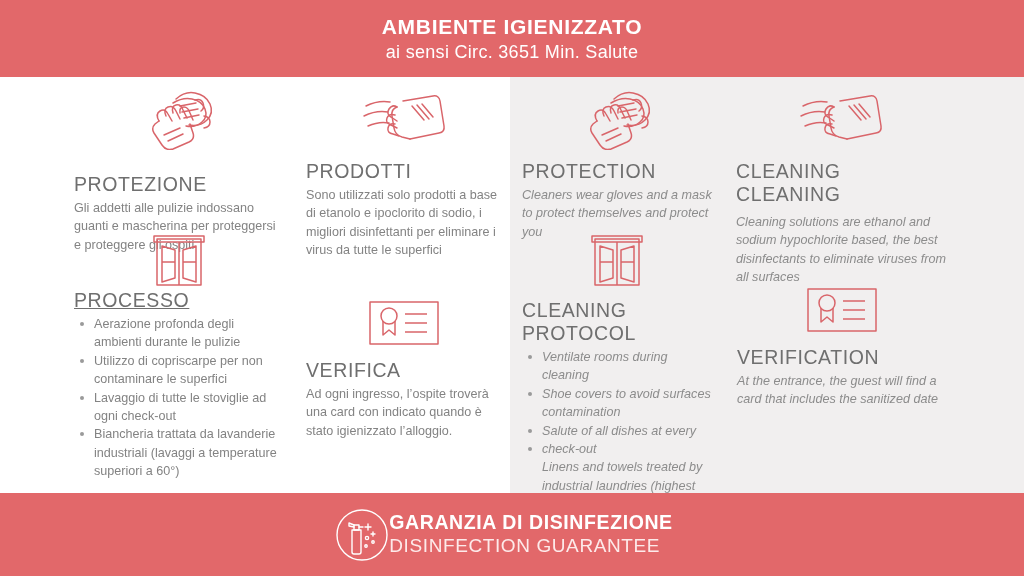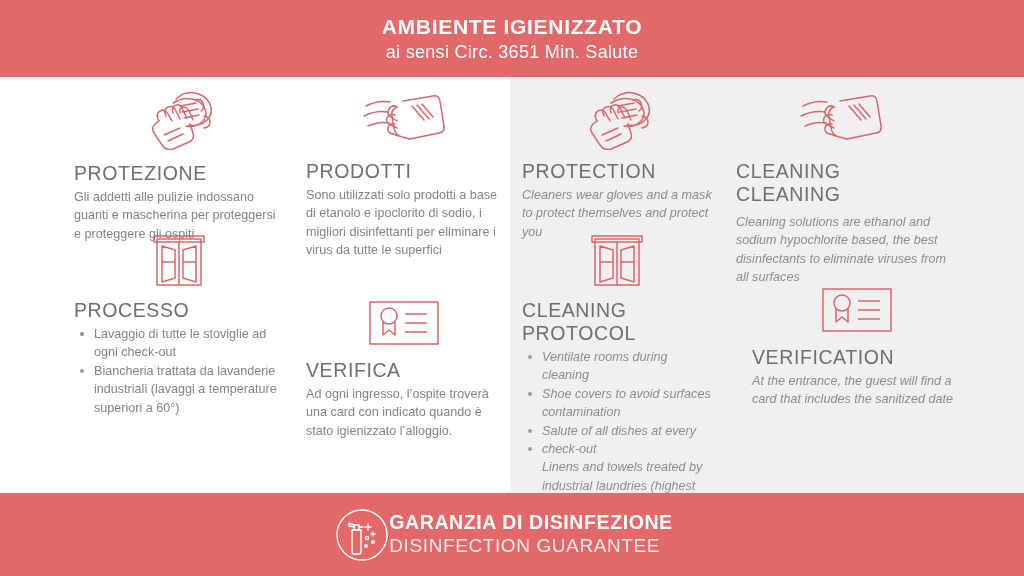--- a/index.html
+++ b/index.html
@@ -194,38 +194,39 @@
             <path d="M62 28 q6 1 6 6 q0 5 -6 6"></path>
             <path d="M38 18 l16 -3 M40 24 l16 -3 M42 30 l15 -3"></path>
             <path d="M17 33 q-4 -7 1 -10 q5 -3 8 3 l4 7"></path>
             <path d="M24 28 q-3 -7 2 -9 q5 -2 8 4 l4 8"></path>
             <path d="M31 25 q-2 -7 3 -8 q5 -1 7 5 l4 8"></path>
             <path d="M38 25 q-1 -6 4 -6 q4 0 6 6 l3 7"></path>
             <path d="M17 33 l-4 3 q-4 4 -1 9 l8 12 q4 6 11 4 l16 -7 q6 -3 4 -9 l-3 -9"></path>
             <path d="M22 47 l16 -7 M26 53 l15 -7"></path>
           </svg>
         </div>
-        <div class="heading" style="margin-top:12px;">PROTEZIONE</div>
+        <div class="heading" style="margin-top:23px;">PROTEZIONE</div>
         <p class="body-text">Gli addetti alle pulizie indossano guanti e mascherina per proteggersi e proteggere gli ospiti</p>
       </div>
 
       <div class="block" style="left:0; top:154px; width:210px;">
         <div class="icon-wrap" style="height:58px;">
           <svg width="52" height="54" viewBox="0 0 52 54" fill="none" stroke="#d9656a" stroke-width="1.5" stroke-linejoin="round">
             <rect x="4" y="4" width="44" height="46"></rect>
             <rect x="1" y="1" width="50" height="6"></rect>
             <path d="M26 7 v43"></path>
             <path d="M9 11 l13 4 v28 l-13 4 z"></path>
             <path d="M43 11 l-13 4 v28 l13 4 z"></path>
             <path d="M9 27 l13 0 M43 27 l-13 0"></path>
           </svg>
         </div>
-        <div class="heading" style="margin-top:10px;">PROCESSO</div>
+        <div class="heading" style="margin-top:0;text-decoration:underline;">PROCESSO</div>
         <ul class="bullets">
-            <li><span class="dot"></span></li>
+            <li><span class="dot"></span><span>Aerazione profonda degli ambienti durante le pulizie</span></li>
+            <li><span class="dot"></span><span>Utilizzo di copriscarpe per non contaminare le superfici</span></li>
             <li><span class="dot"></span><span>Lavaggio di tutte le stoviglie ad ogni check-out</span></li>
             <li><span class="dot"></span><span>Biancheria trattata da lavanderie industriali (lavaggi a temperature superiori a 60°)</span></li>
           </ul>
       </div>
 
     </div>
 
     <div class="col col-it-2">
 
       <div class="block" style="left:0; top:11px; width:196px;">
@@ -319,21 +320,21 @@
             <path d="M35 15 q-5 -3 -8 2 q-3 5 2 8 l6 4"></path>
             <path d="M33 23 q-6 -2 -8 3 q-2 5 4 7 l6 3"></path>
             <path d="M33 32 q-6 -1 -7 4 q-1 5 5 6 l6 2"></path>
             <path d="M50 14 l12 14 M55 13 l12 14 M60 12 l11 13"></path>
           </svg>
         </div>
         <div class="heading" style="margin-top:10px;">CLEANING CLEANING</div>
         <p class="body-text en" style="margin-top:7px;">Cleaning solutions are ethanol and sodium hypochlorite based, the best disinfectants to eliminate viruses from all surfaces</p>
       </div>
 
-      <div class="block" style="left:16px; top:207px; width:210px;">
+      <div class="block" style="left:1px; top:207px; width:210px;">
         <div class="icon-wrap" style="height:50px;">
           <svg width="70" height="48" viewBox="0 0 70 48" fill="none" stroke="#d9656a" stroke-width="1.5" stroke-linejoin="round">
             <rect x="1" y="3" width="68" height="42"></rect>
             <circle cx="20" cy="17" r="8"></circle>
             <path d="M14 22 v14 l6 -5 l6 5 v-14"></path>
             <path d="M36 15 h22 M36 24 h22 M36 33 h22"></path>
           </svg>
         </div>
         <div class="heading" style="margin-top:12px;">VERIFICATION</div>
         <p class="body-text en">At the entrance, the guest will find a card that includes the sanitized date</p>

